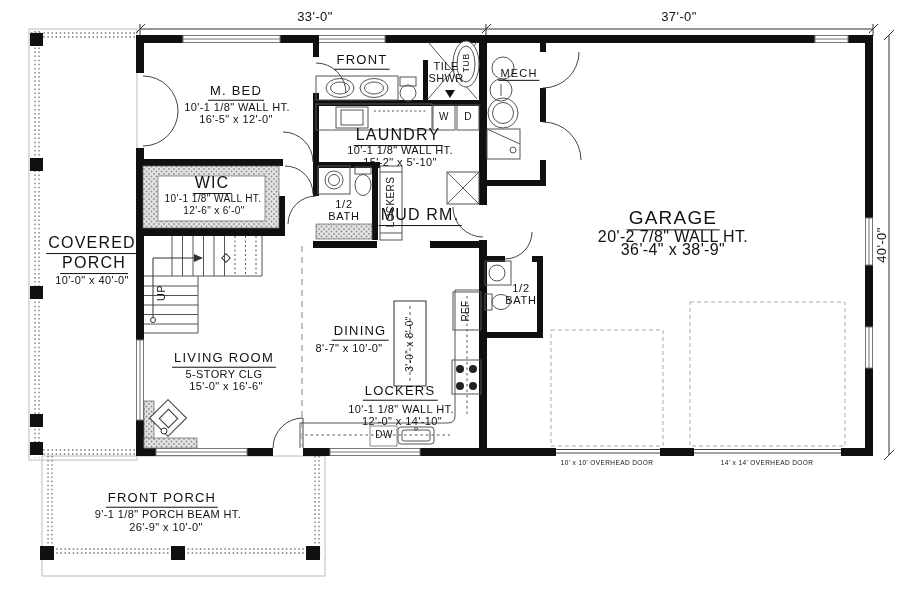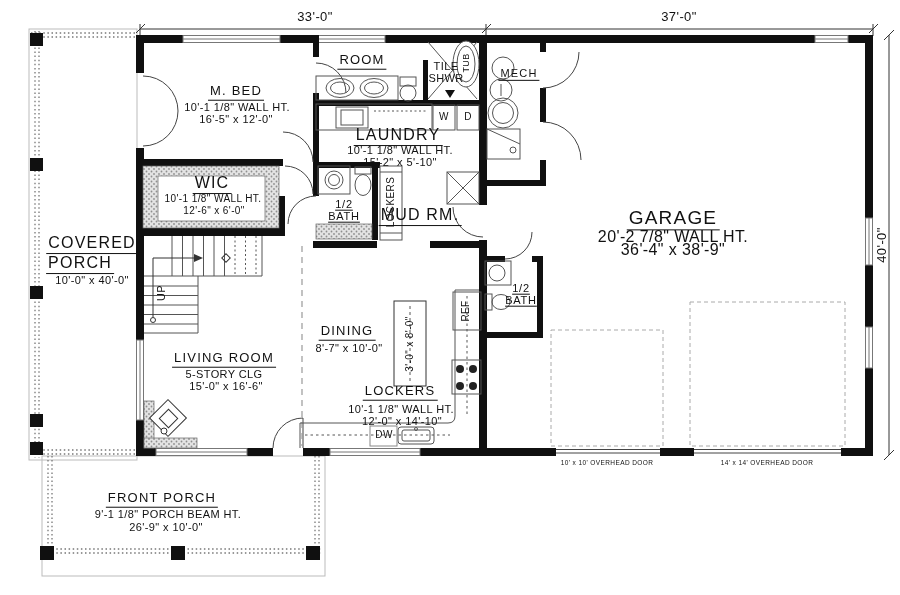--- a/index.html
+++ b/index.html
@@ -3,21 +3,21 @@
 <meta charset="utf-8">
 <style>
   html,body{margin:0;padding:0;background:#fff}
   .plan{position:relative;width:900px;height:595px;background:#ffffff;
         font-family:"Liberation Sans",sans-serif;color:#111;overflow:hidden}
   .plan svg{position:absolute;left:0;top:0}
   .lbl{position:absolute;transform:translate(-50%,-50%);white-space:nowrap;
        text-align:center;line-height:1.12;letter-spacing:.4px;color:#111}
   .rot{transform:translate(-50%,-50%) rotate(-90deg)}
   .rn{border-bottom:1.6px solid #111;padding:0 2px 1px;letter-spacing:1.2px}
-  .rn2{text-decoration:underline;text-decoration-thickness:1.4px;text-underline-offset:2px;
+  .rn2{text-decoration-thickness:1.4px;text-underline-offset:2px;
        white-space:normal;letter-spacing:.8px}
   .wrap{white-space:normal}
   .s15{font-size:19px}.s13{font-size:13px}.s12{font-size:16px}.s11{font-size:11px}
   .s10{font-size:10px}.s9{font-size:9px}.s7{font-size:6.5px}
   .w46{width:46px}.w40{width:40px}
 </style>
 </head>
 <body>
 
 <div class="plan">
@@ -308,21 +308,21 @@
 </svg>
 
 <div class="lbl s13" style="left:315px;top:17px">33'-0"</div>
 <div class="lbl s13" style="left:679px;top:17px">37'-0"</div>
 <div class="lbl rot s13" style="left:882px;top:245px">40'-0"</div>
 
 <div class="lbl rn s13" style="left:236px;top:92px">M. BED</div>
 <div class="lbl s11" style="left:237px;top:107px">10'-1 1/8" WALL HT.</div>
 <div class="lbl s11" style="left:236px;top:119px">16'-5" x 12'-0"</div>
 
-<div class="lbl rn s13" style="left:362px;top:61px">ROOM</div>
+<div class="lbl rn s13" style="left:362px;top:61px">FRONT</div>
 <div class="lbl s11 wrap w46" style="left:446px;top:72px">TILE SHWR</div>
 <div class="lbl rot s9" style="left:466px;top:63px">TUB</div>
 
 <div class="lbl rn s11" style="left:519px;top:74px">MECH</div>
 
 <div class="lbl rn s12" style="left:398px;top:136px">LAUNDRY</div>
 <div class="lbl s11" style="left:400px;top:150px">10'-1 1/8" WALL HT.</div>
 <div class="lbl s11" style="left:400px;top:162px">15'-2" x 5'-10"</div>
 <div class="lbl s10" style="left:444px;top:117px">W</div>
 <div class="lbl s10" style="left:468px;top:117px">D</div>
@@ -333,30 +333,30 @@
 
 <div class="lbl rn2 s11 w40" style="left:344px;top:210px">1/2 BATH</div>
 <div class="lbl rot s10" style="left:391px;top:202px">LOCKERS</div>
 <div class="lbl rn s12" style="left:420px;top:216px">MUD RM.</div>
 
 <div class="lbl rn s15" style="left:673px;top:219px">GARAGE</div>
 <div class="lbl s12" style="left:673px;top:237px">20'-2 7/8" WALL HT.</div>
 <div class="lbl s12" style="left:673px;top:250px">36'-4" x 38'-9"</div>
 
 <div class="lbl rn s12" style="left:92px;top:244px">COVERED</div>
-<div class="lbl rn s12" style="left:80px;top:264px">PORCH</div>
+<div class="lbl rn s12" style="left:94px;top:264px">PORCH</div>
 <div class="lbl s11" style="left:92px;top:280px">10'-0" x 40'-0"</div>
 
 <div class="lbl rot s11" style="left:161px;top:293px">UP</div>
 
 <div class="lbl rn s13" style="left:224px;top:359px">LIVING ROOM</div>
 <div class="lbl s11" style="left:224px;top:374px">5-STORY CLG</div>
 <div class="lbl s11" style="left:226px;top:386px">15'-0" x 16'-6"</div>
 
-<div class="lbl rn s13" style="left:347px;top:332px">DINING</div>
+<div class="lbl rn s13" style="left:360px;top:332px">DINING</div>
 <div class="lbl s11" style="left:349px;top:348px">8'-7" x 10'-0"</div>
 <div class="lbl rot s10" style="left:410px;top:344px">3'-0" x 8'-0"</div>
 <div class="lbl rn s13" style="left:400px;top:392px">LOCKERS</div>
 <div class="lbl s11" style="left:401px;top:409px">10'-1 1/8" WALL HT.</div>
 <div class="lbl s11" style="left:402px;top:421px">12'-0" x 14'-10"</div>
 <div class="lbl s10" style="left:384px;top:435px">DW</div>
 <div class="lbl rot s10" style="left:466px;top:311px">REF</div>
 
 <div class="lbl rn2 s11 w40" style="left:521px;top:294px">1/2 BATH</div>
 

